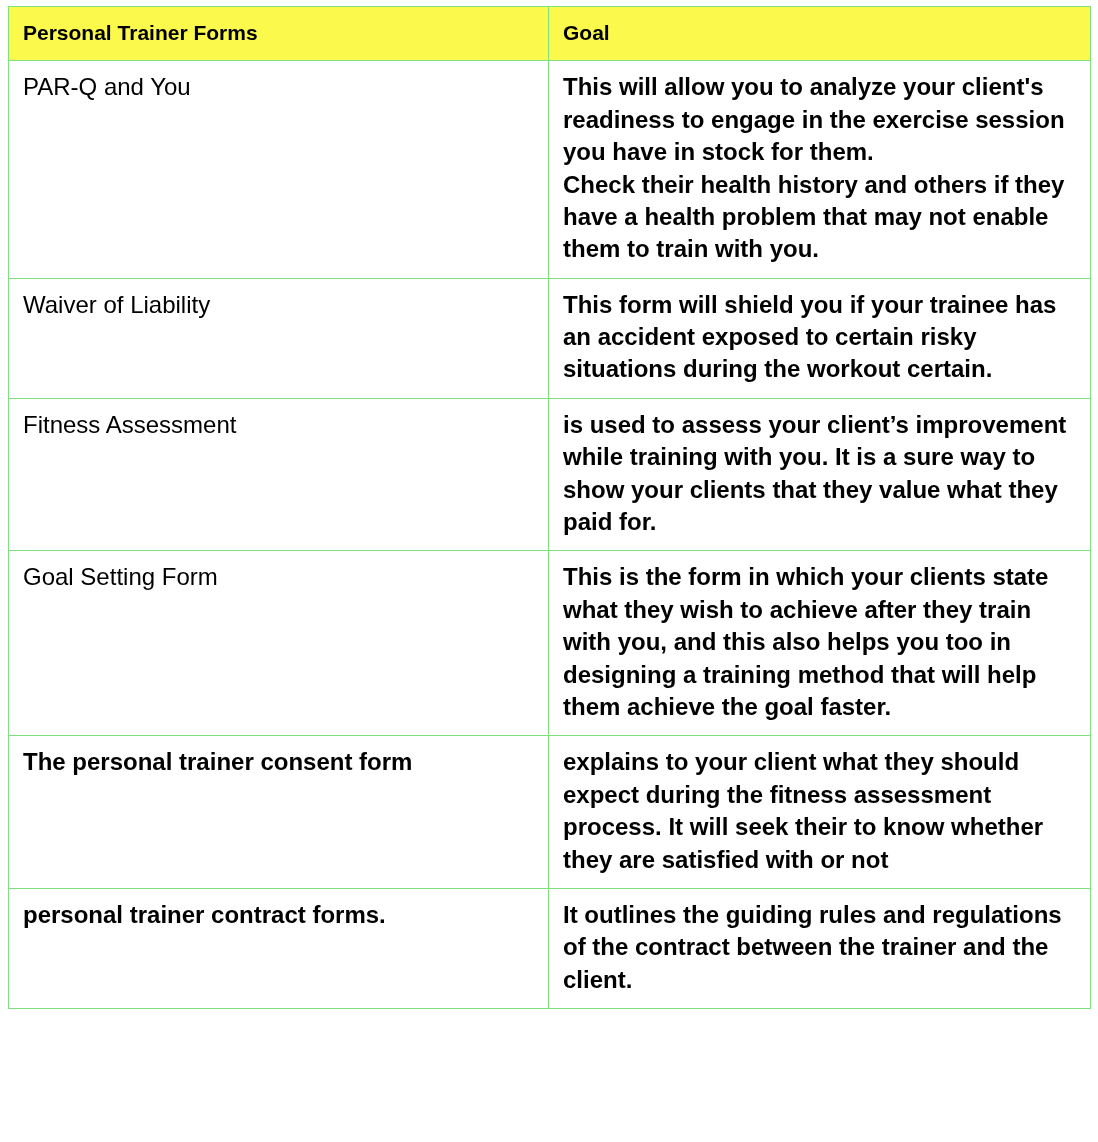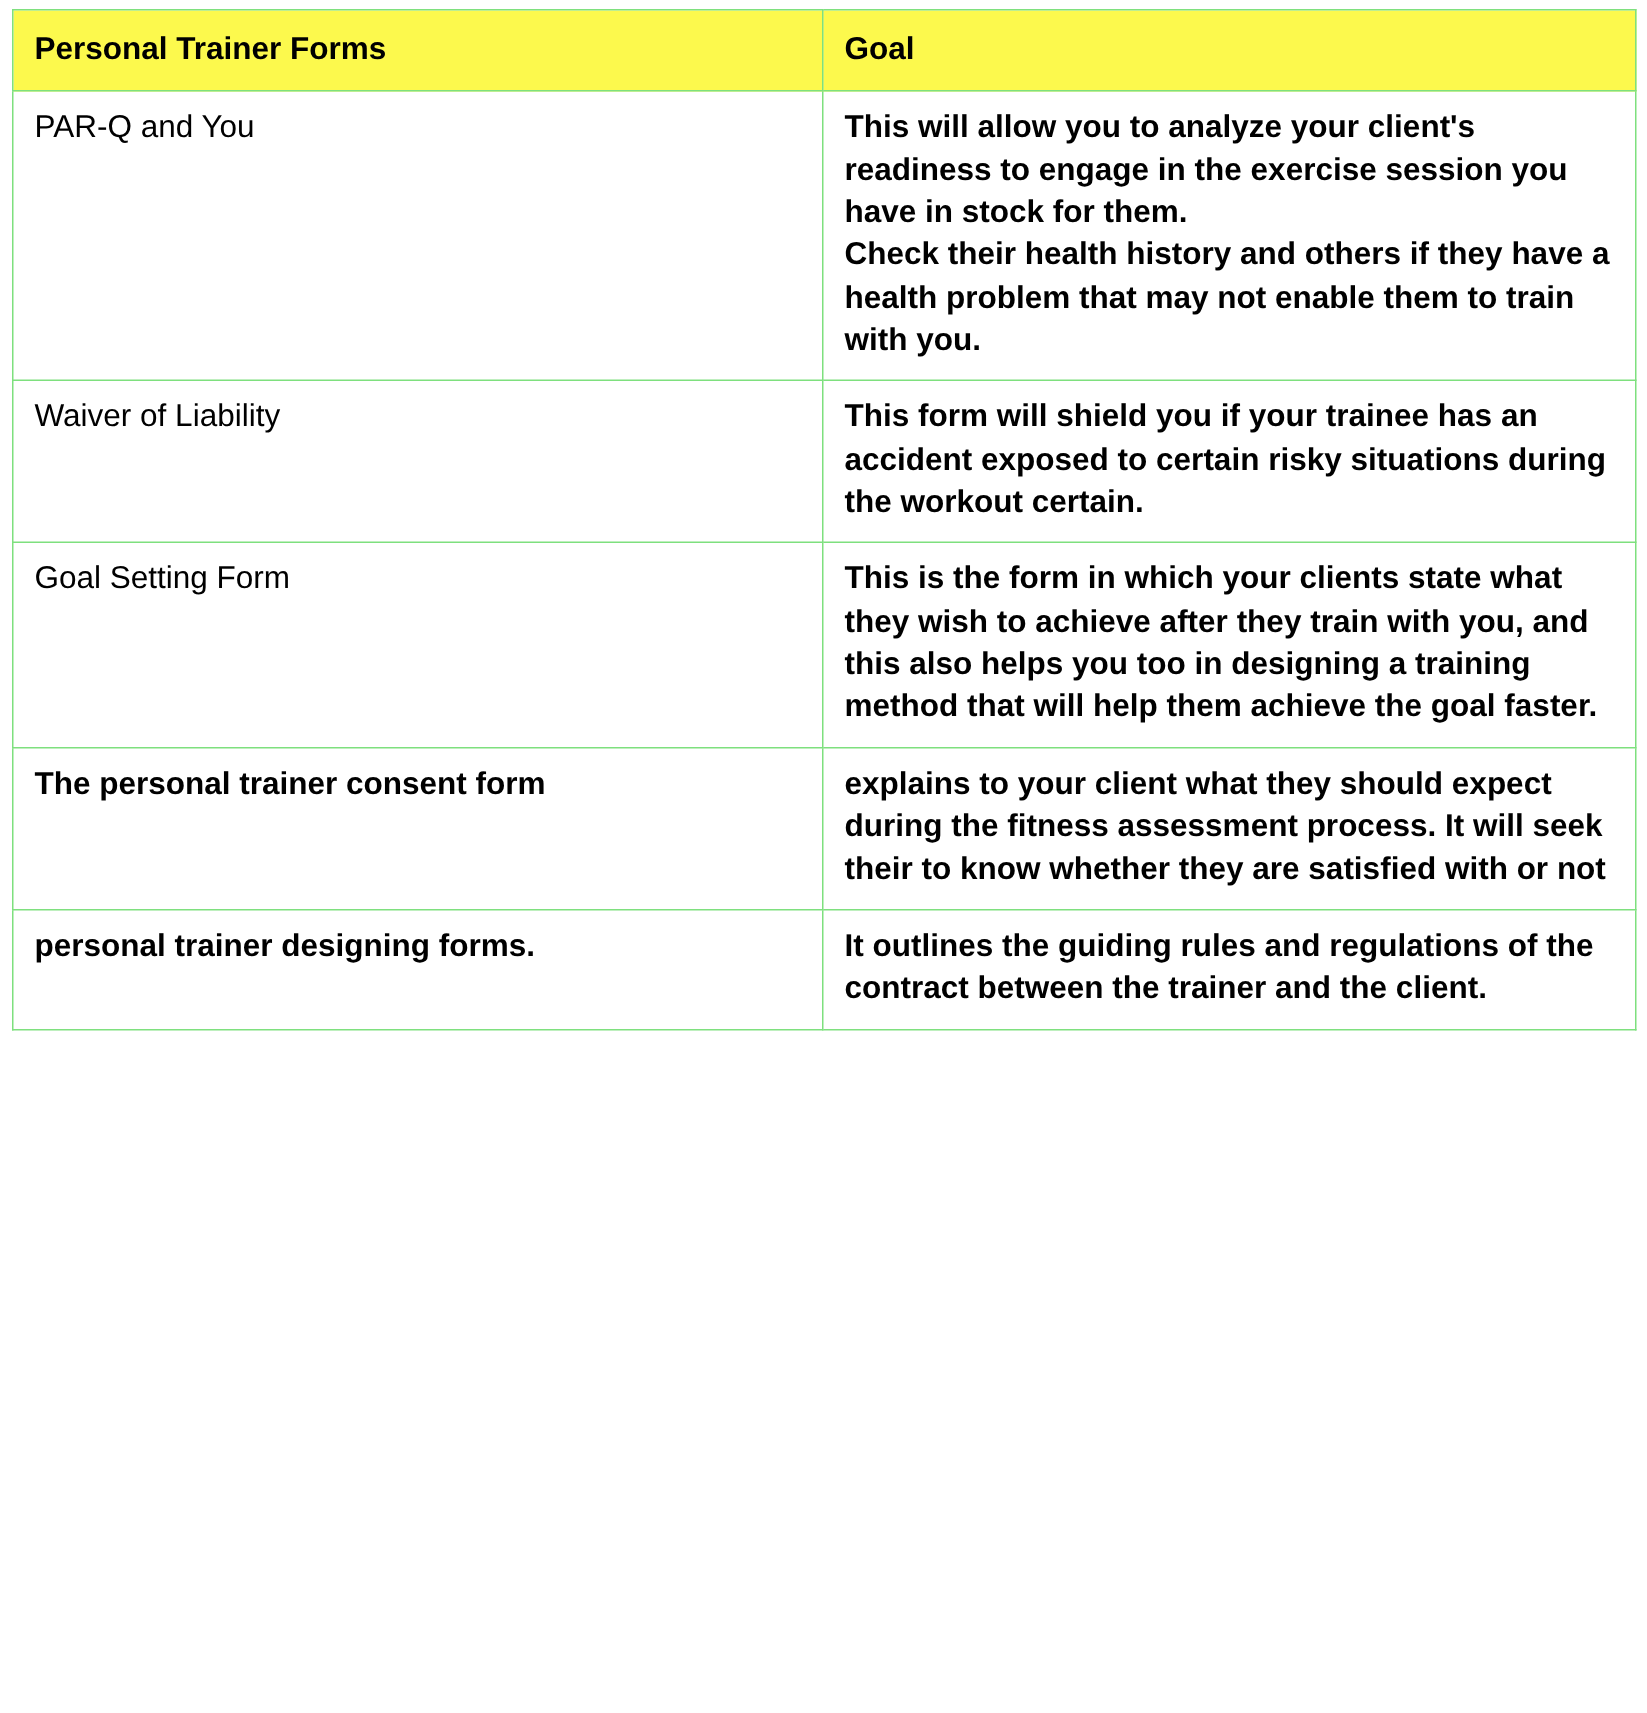--- a/index.html
+++ b/index.html
@@ -23,21 +23,21 @@
     table-layout: fixed;
   }
   table.forms-table col.col-form { width: 540px; }
   table.forms-table col.col-usage { width: 542px; }
 
   table.forms-table th,
   table.forms-table td {
     border: 1px solid #7ee07e;
     vertical-align: top;
     padding: 10px 14px 12px 14px;
-    font-size: 21px;
+    font-size: 24px;
     line-height: 1.35;
   }
   table.forms-table thead th {
     background: #fcf94d;
     font-weight: bold;
     font-size: 21px;
     padding: 12px 14px 13px 14px;
     text-align: left;
   }
   td.cell-form {
@@ -77,32 +77,38 @@
             <span class="line">Check their health history and others if they have a health problem that may not enable them to train with you.</span>
           </td>
         </tr>
         <tr>
           <td class="cell-form">Waiver of Liability</td>
           <td class="cell-usage">
             <span class="line">This form will shield you if your trainee has an accident exposed to certain risky situations during the workout certain.</span>
           </td>
         </tr>
         <tr>
+          <td class="cell-form">Fitness Assessment</td>
+          <td class="cell-usage">
+            <span class="line">is used to assess your client’s improvement while training with you. It is a sure way to show your clients that they value what they paid for.</span>
+          </td>
+        </tr>
+        <tr>
           <td class="cell-form">Goal Setting Form</td>
           <td class="cell-usage">
             <span class="line">This is the form in which your clients state what they wish to achieve after they train with you, and this also helps you too in designing a training method that will help them achieve the goal faster.</span>
           </td>
         </tr>
         <tr>
           <td class="cell-form bold">The personal trainer consent form</td>
           <td class="cell-usage">
             <span class="line">explains to your client what they should expect during the fitness assessment process. It will seek their to know whether they are satisfied with or not</span>
           </td>
         </tr>
         <tr>
-          <td class="cell-form bold">personal trainer designing forms.</td>
+          <td class="cell-form bold">personal trainer contract forms.</td>
           <td class="cell-usage">
             <span class="line">It outlines the guiding rules and regulations of the contract between the trainer and the client.</span>
           </td>
         </tr>
       </tbody>
   </table>
 </div>
 
 </body></html>

